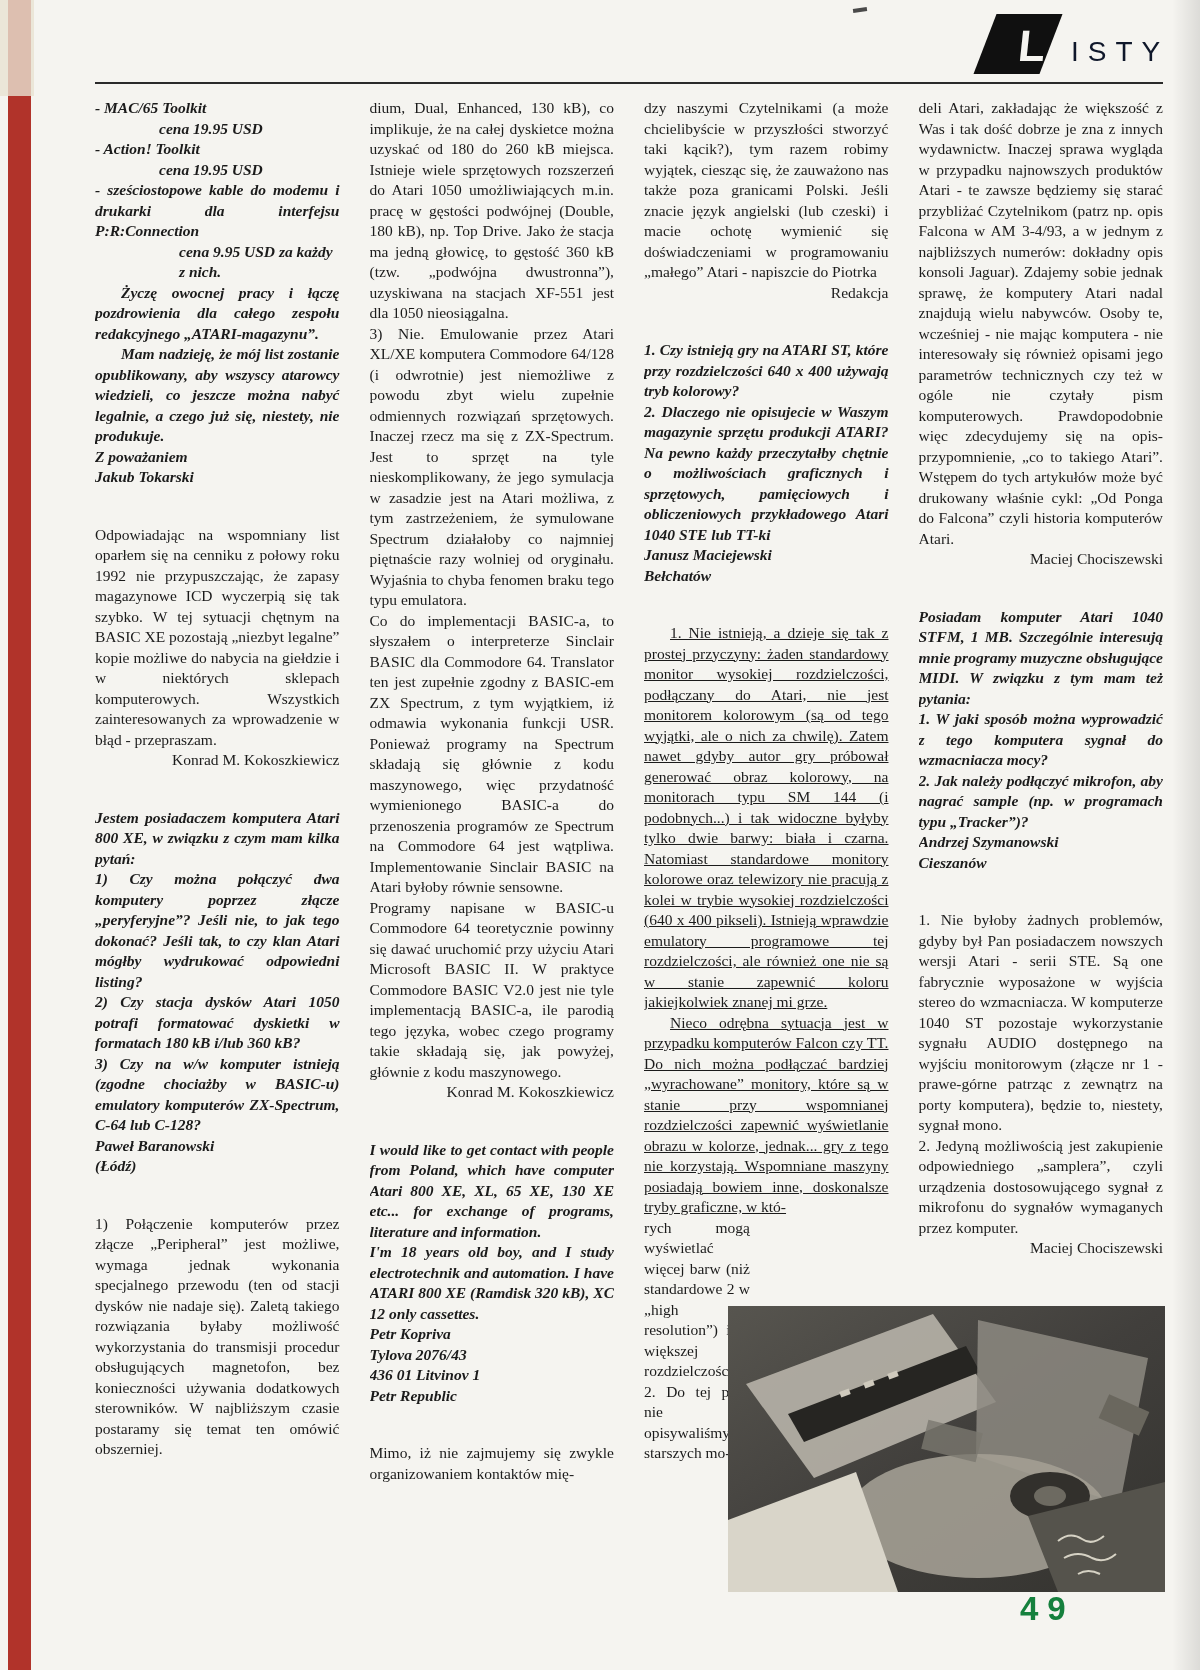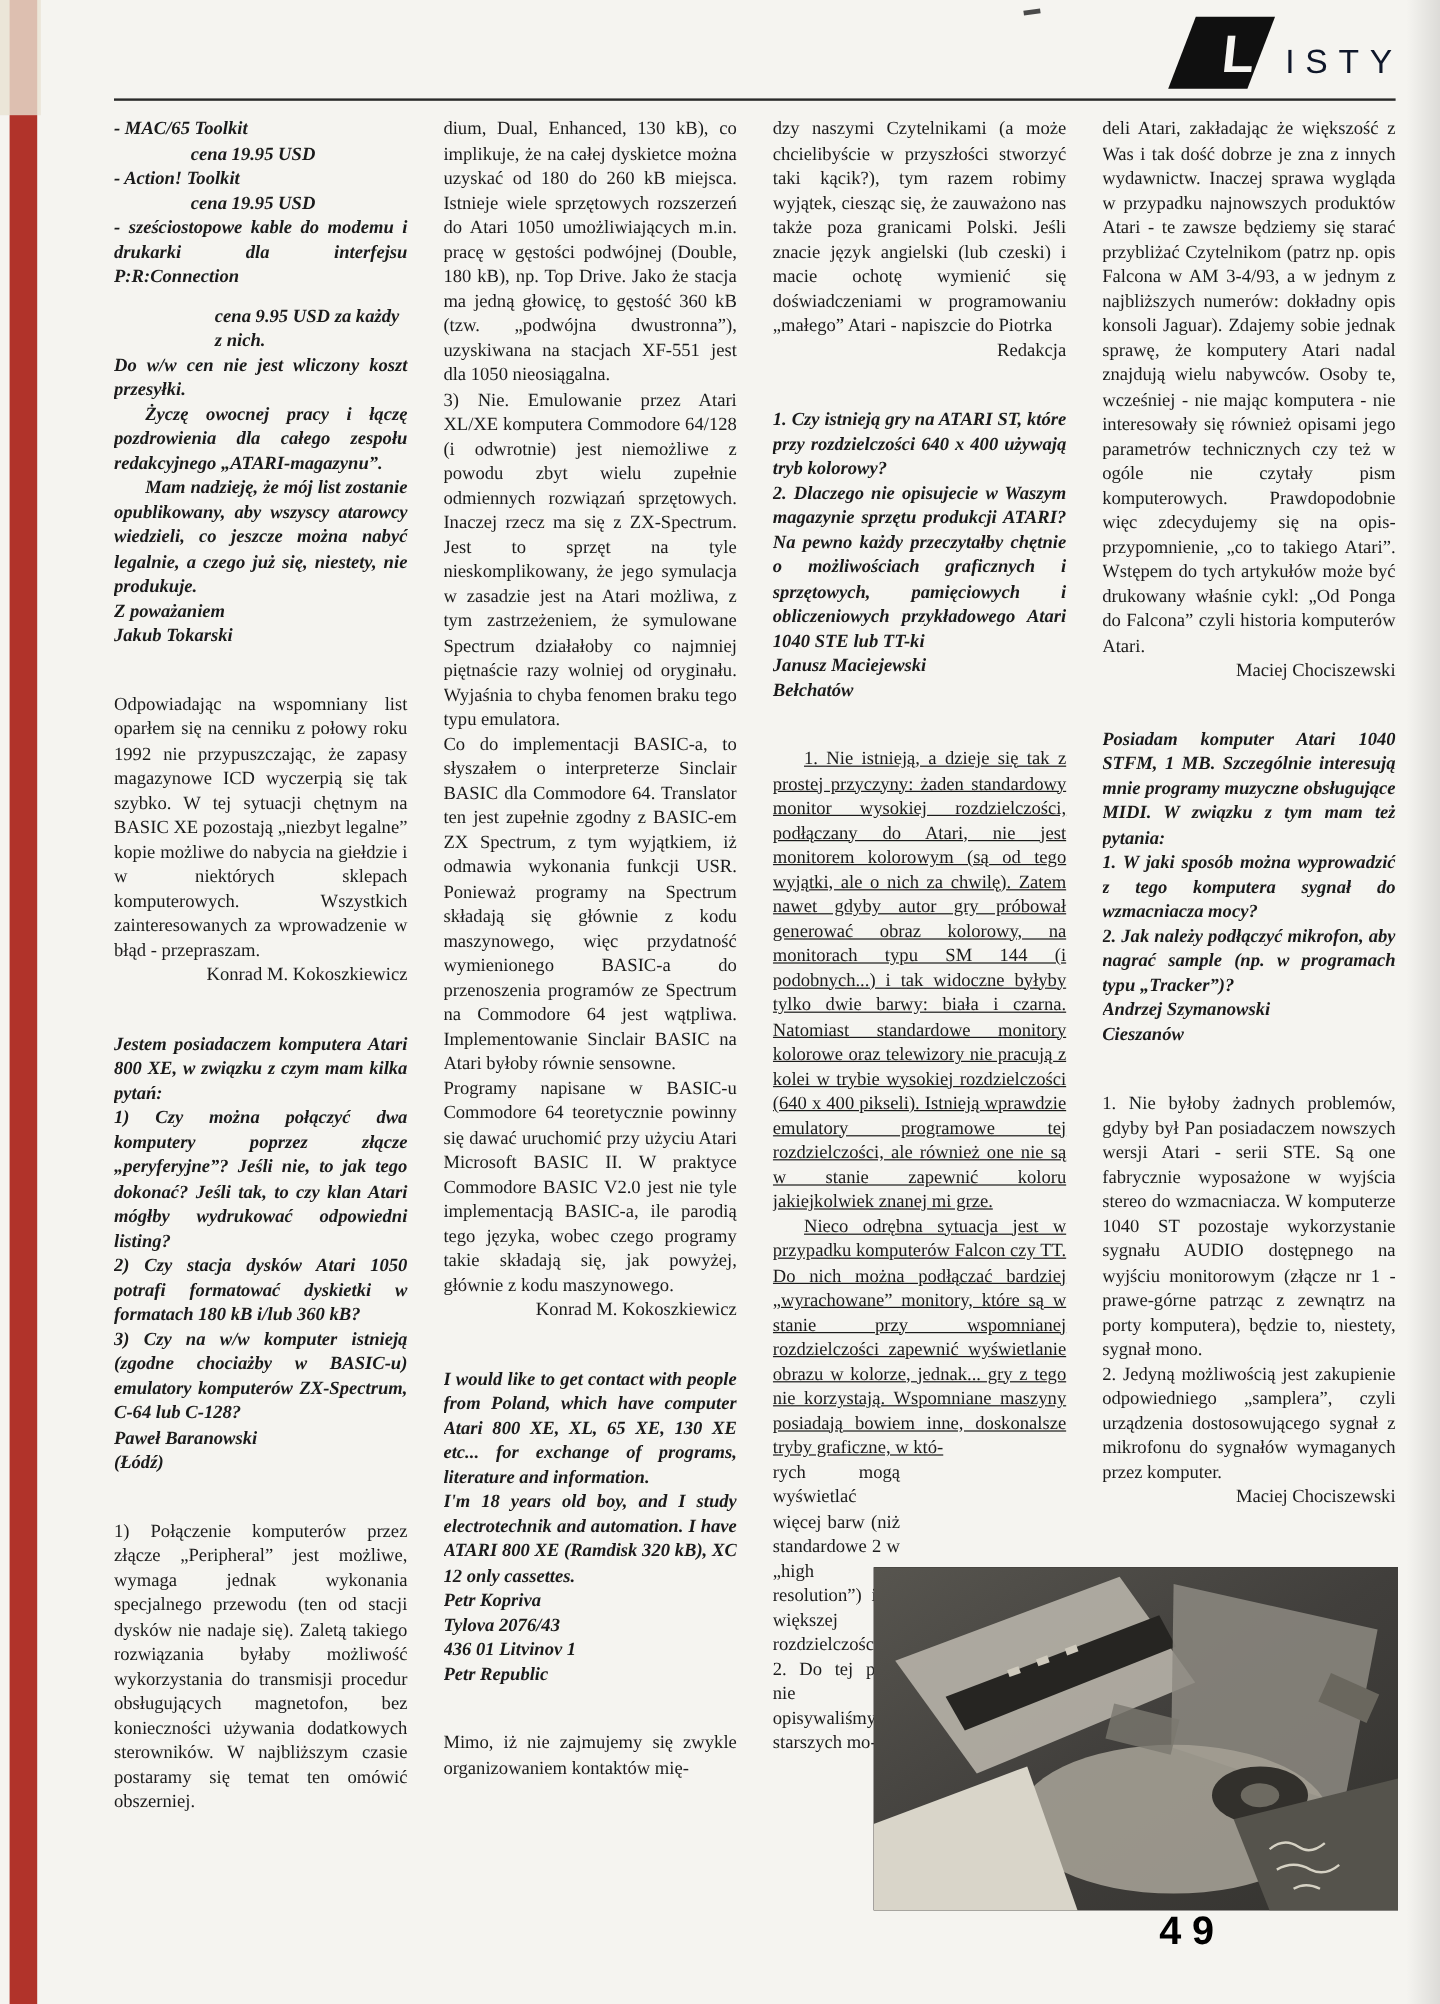--- a/index.html
+++ b/index.html
@@ -22,34 +22,34 @@
   
   .cols{position:absolute;left:95px;top:98px;width:1068px;height:1510px;
         display:grid;grid-template-columns:repeat(4,1fr);column-gap:30px;
         font-size:15.5px;line-height:20.5px;}
   .col{overflow:hidden;}
   .blk{margin:0;}
   .it,.it-ind,.it-line,.price,.price2,.sig{font-style:italic;font-weight:bold;}
   .it,.it-ind{text-align:justify;}
   .it-ind{text-indent:26px;}
   .price{padding-left:64px;}
-  .price2{padding-left:84px;margin-top:12px;}
+  .price2{padding-left:84px;}
   .sig{}
   .rep,.rep-ind,.narrow{text-align:justify;}
   .rep-ind{text-indent:26px;text-decoration:underline;}
   .sigr{text-align:right;}
   .gap2{height:37px;}
   .narrow{width:106px;}
   
   .photo{position:absolute;left:728px;top:1306px;width:437px;height:286px;background:#3f3e3c;
          box-shadow:0 0 0 1px #2e2d2b inset;z-index:5;}
   .photo svg{display:block;width:100%;height:100%;}
   
-  .pagenum{position:absolute;left:966px;top:1590px;font-family:"Liberation Sans","DejaVu Sans",sans-serif;
-         font-weight:bold;font-size:33px;letter-spacing:9px;color:#000000;}
+  .pagenum{position:absolute;left:1020px;top:1590px;font-family:"Liberation Sans","DejaVu Sans",sans-serif;
+         font-weight:bold;font-size:33px;letter-spacing:9px;color:#15803d;}
 </style>
 </head>
 <body>
 
 <div class="page">
   <div class="red-strip"></div>
   <div class="corner-patch"></div>
   <div class="reg-mark"></div>
 
   <div class="logo-wrap">
@@ -60,21 +60,20 @@
   <div class="hdr-rule"></div>
 
   <div class="cols">
     <div class="col">
         <p class="blk it-line">- MAC/65 Toolkit</p>
         <p class="blk price">cena 19.95 USD</p>
         <p class="blk it-line">- Action! Toolkit</p>
         <p class="blk price">cena 19.95 USD</p>
         <p class="blk it">- sześciostopowe kable do modemu i drukarki dla interfejsu P:R:Connection</p>
         <p class="blk price2">cena 9.95 USD za każdy z nich.</p>
-        <p class="blk it">Do w/w cen nie jest wliczony koszt przesyłki.</p>
         <p class="blk it-ind">Życzę owocnej pracy i łączę pozdrowienia dla całego zespołu redakcyjnego „ATARI-magazynu”.</p>
         <p class="blk it-ind">Mam nadzieję, że mój list zostanie opublikowany, aby wszyscy atarowcy wiedzieli, co jeszcze można nabyć legalnie, a czego już się, niestety, nie produkuje.</p>
         <p class="blk sig">Z poważaniem</p>
         <p class="blk sig">Jakub Tokarski</p>
         <div class="gap2"></div>
         <p class="blk rep">Odpowiadając na wspomniany list oparłem się na cenniku z połowy roku 1992 nie przypuszczając, że zapasy magazynowe ICD wyczerpią się tak szybko. W tej sytuacji chętnym na BASIC XE pozostają „niezbyt legalne” kopie możliwe do nabycia na giełdzie i w niektórych sklepach komputerowych. Wszystkich zainteresowanych za wprowadzenie w błąd - przepraszam.</p>
         <p class="blk sigr">Konrad M. Kokoszkiewicz</p>
         <div class="gap2"></div>
         <p class="blk it">Jestem posiadaczem komputera Atari 800 XE, w związku z czym mam kilka pytań:</p>
         <p class="blk it">1) Czy można połączyć dwa komputery poprzez złącze „peryferyjne”? Jeśli nie, to jak tego dokonać? Jeśli tak, to czy klan Atari mógłby wydrukować odpowiedni listing?</p>

